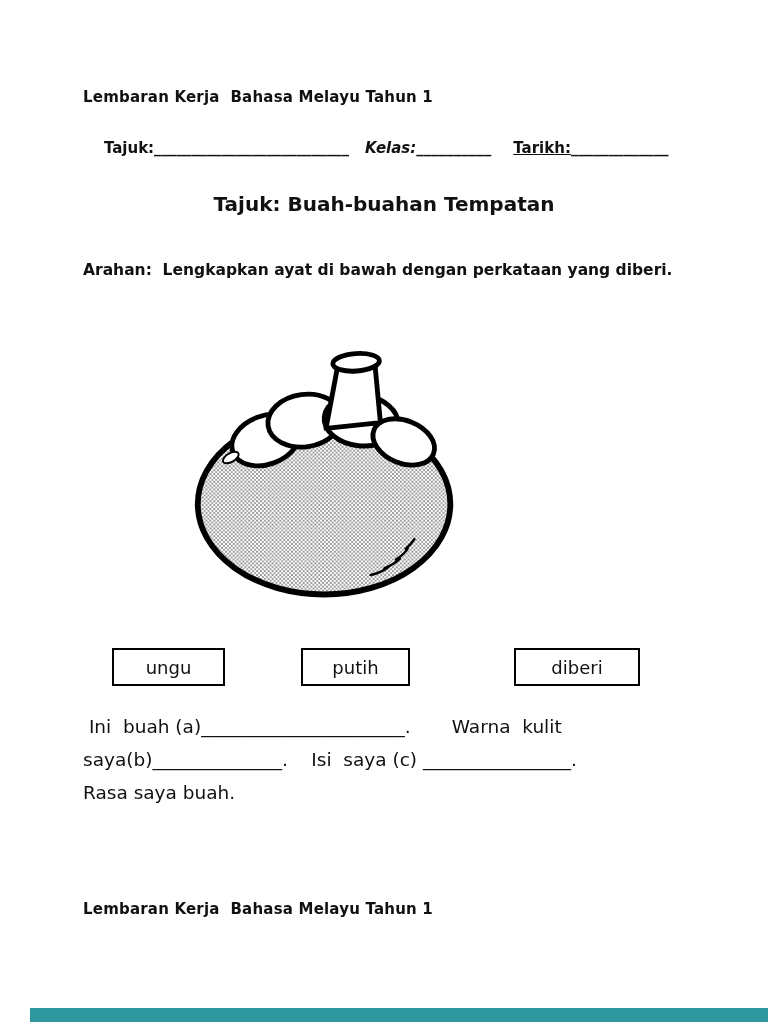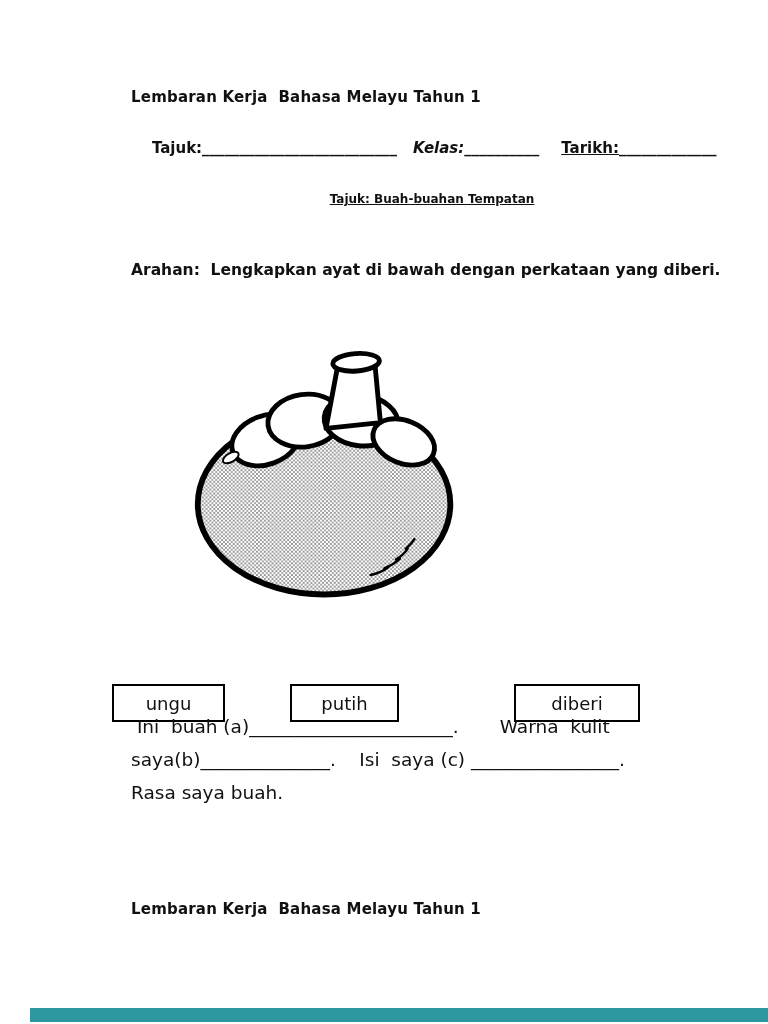--- a/index.html
+++ b/index.html
@@ -7,47 +7,46 @@
     position: relative;
     width: 768px;
     height: 1024px;
     background: #ffffff;
     font-family: "DejaVu Sans", "Liberation Sans", sans-serif;
     color: #111111;
     overflow: hidden;
   }
   .abs { position: absolute; }
   .bold { font-weight: bold; }
-  .line { white-space: pre; margin-left: 48px; }
+  .line { white-space: pre; }
 
   .header-title   { left: 83px;  top: 88px;  font-size: 15px; letter-spacing: 0.2px; }
   .name-line      { left: 83px;  top: 121px; font-size: 15px; }
   .name-line .gap-kelas  { margin-left: 16px; font-style: italic; }
   .name-line .gap-tarikh { margin-left: 22px; text-decoration: underline; }
 
-  .topic-line     { left: 0; top: 192px; width: 768px; text-align: center; font-size: 12px; text-decoration: underline; }
+  .topic-line     { left: 0; top: 192px; width: 768px; text-align: center; font-size: 20px; }
   .instructions   { left: 83px;  top: 261px; font-size: 15.5px; }
 
   .illustration   { left: 190px; top: 348px; width: 272px; height: 254px; }
 
   .word-card {
     position: absolute;
     top: 648px;
     height: 38px;
     border: 2px solid #000000;
     background: #ffffff;
     display: flex;
     align-items: center;
     justify-content: center;
     font-size: 18px;
     box-sizing: border-box;
-    margin-top: 36px;
   }
   .word-card-1 { left: 112px; width: 113px; }
-  .word-card-2 { left: 290px; width: 109px; }
+  .word-card-2 { left: 301px; width: 109px; }
   .word-card-3 { left: 514px; width: 126px; }
 
   .sentence-1 { left: 83px; top: 716px; font-size: 18.5px; }
   .sentence-2 { left: 83px; top: 749px; font-size: 18.5px; }
   .sentence-3 { left: 83px; top: 782px; font-size: 18.5px; }
 
   .footer-title { left: 83px; top: 900px; font-size: 15px; letter-spacing: 0.2px; }
 
   .footer-bar {
     position: absolute;

